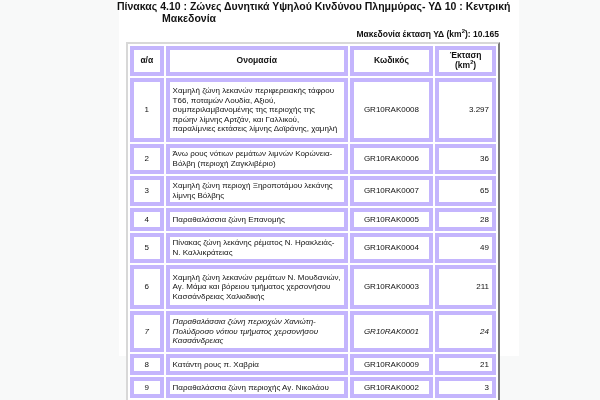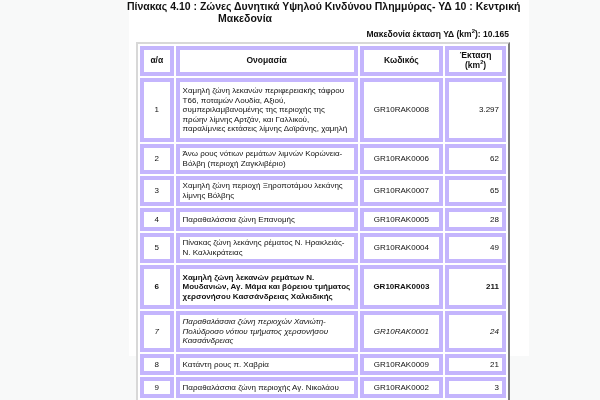--- a/index.html
+++ b/index.html
@@ -3,30 +3,30 @@
 <meta charset="utf-8">
 <style>
   html, body { margin:0; padding:0; }
   body {
     width:600px; height:400px; overflow:hidden; position:relative;
     background:#f8f9f9;
     font-family:"Liberation Sans", sans-serif;
     color:#111;
   }
   .page {
-    position:absolute; left:129px; top:0; width:400px; height:356px;
+    position:absolute; left:119px; top:0; width:400px; height:356px;
     background:#ffffff;
   }
   .title {
     position:absolute; left:0; top:0; width:400px;
     font-weight:bold; font-size:10.5px; line-height:12px;
     text-align:center; color:#111;
   }
   .title .line1 { position:absolute; left:-14px; top:0; width:420px; white-space:nowrap; text-align:left; padding-left:12px; }
-  .title .line2 { position:absolute; left:43px; top:12px; white-space:nowrap; text-align:left;margin-left:46px; }
+  .title .line2 { position:absolute; left:43px; top:12px; white-space:nowrap; text-align:left; }
   .total-area {
     position:absolute; right:20px; top:28px; font-size:8.5px; font-weight:bold; white-space:nowrap;
   }
   .total-area sup { font-size:6px; }
   table.main {
     position:absolute; left:7px; top:42px; width:374px;
     border-collapse:separate; border-spacing:2px;
     border-top:2px solid #d8d8d8; border-left:2px solid #d8d8d8;
     border-right:2px solid #7a7a7a; border-bottom:2px solid #7a7a7a;
     background:#fff;
@@ -43,21 +43,21 @@
   .c2 { width:186px; text-align:left; }
   .c3 { width:72px; text-align:center; }
   .c4 { width:50px; text-align:right; }
   .bold { font-weight:bold; }
   tr.r1 td { height:56px; }
   tr.rc td { height:32px; }
   tr.r2 td { height:22px; }
   tr.r3 td { height:22px; }
   tr.r4 td { height:15px; }
   tr.r5 td { height:22px; }
-  tr.r6 td { height:36px;font-weight:bold; }
+  tr.r6 td { height:36px; }
   tr.r7 td { height:33px;font-style:italic; }
   tr.r8 td { height:13px; }
   tr.r9 td { height:13px; }
   tr.rs td { height:15px; }
   tr.rp td { height:15px; }
 </style>
 </head>
 <body>
 
 <div class="page">
@@ -81,21 +81,21 @@
       <tr class="r1">
         <td class="c1">1</td>
         <td class="c2">Χαμηλή ζώνη λεκανών περιφερειακής τάφρου Τ66, ποταμών Λουδία, Αξιού, συμπεριλαμβανομένης της περιοχής της πρώην λίμνης Αρτζάν, και Γαλλικού, παραλίμνιες εκτάσεις λίμνης Δοϊράνης, χαμηλή</td>
         <td class="c3">GR10RAK0008</td>
         <td class="c4">3.297</td>
       </tr>
       <tr class="r2">
         <td class="c1">2</td>
         <td class="c2">Άνω ρους νότιων ρεμάτων λιμνών Κορώνεια-Βόλβη (περιοχή Ζαγκλιβέριο)</td>
         <td class="c3">GR10RAK0006</td>
-        <td class="c4">62</td>
+        <td class="c4">36</td>
       </tr>
       <tr class="r3">
         <td class="c1">3</td>
         <td class="c2">Χαμηλή ζώνη περιοχή Ξηροποτάμου λεκάνης λίμνης Βόλβης</td>
         <td class="c3">GR10RAK0007</td>
         <td class="c4">65</td>
       </tr>
       <tr class="r4">
         <td class="c1">4</td>
         <td class="c2">Παραθαλάσσια ζώνη Επανομής</td>

